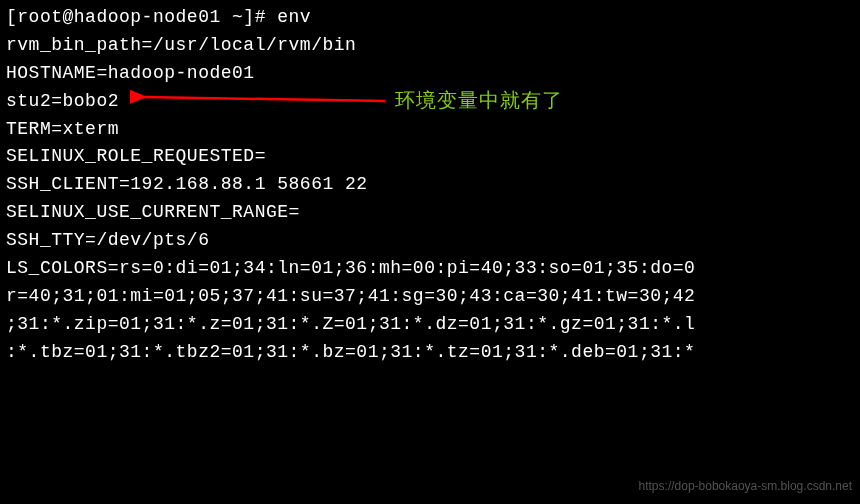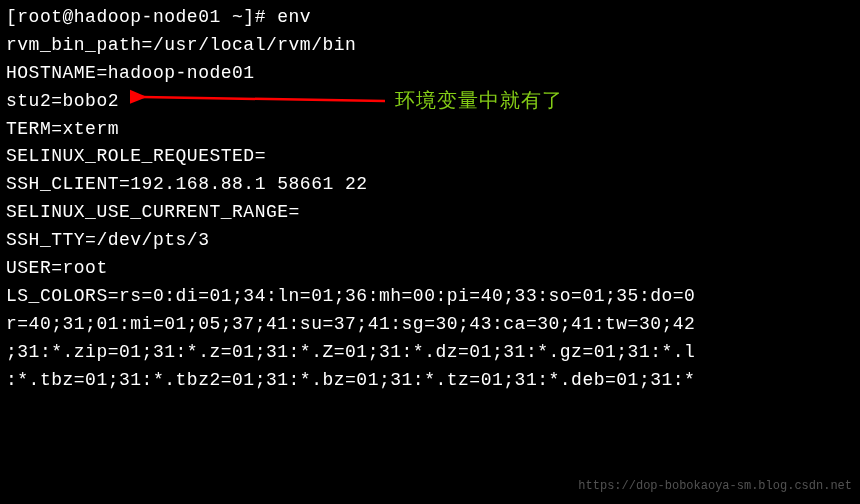--- a/index.html
+++ b/index.html
@@ -34,40 +34,39 @@
     .arrow-svg {
       position: absolute;
       pointer-events: none;
     }
     .watermark {
       position: absolute;
       bottom: 8px;
       right: 8px;
       color: #888888;
       font-size: 12px;
-      font-family: Liberation Mono, monospace;
+      font-family: Liberation Sans, sans-serif;
       opacity: 0.6;
       letter-spacing: 0;
       margin-top: 23px;
     }
   </style>
 </head>
 <body>
 
 <div>
   <div class="terminal-line">[root@hadoop-node01 ~]# env</div>
   <div class="terminal-line">rvm_bin_path=/usr/local/rvm/bin</div>
   <div class="terminal-line">HOSTNAME=hadoop-node01</div>
   <div class="terminal-line">stu2=bobo2</div>
   <div class="terminal-line">TERM=xterm</div>
   <div class="terminal-line">SELINUX_ROLE_REQUESTED=</div>
   <div class="terminal-line">SSH_CLIENT=192.168.88.1 58661 22</div>
   <div class="terminal-line">SELINUX_USE_CURRENT_RANGE=</div>
-  <div class="terminal-line">SSH_TTY=/dev/pts/3</div>
-  <div class="terminal-line">USER=root</div>
+  <div class="terminal-line">SSH_TTY=/dev/pts/6</div>
   <div class="terminal-line">LS_COLORS=rs=0:di=01;34:ln=01;36:mh=00:pi=40;33:so=01;35:do=0</div>
   <div class="terminal-line">r=40;31;01:mi=01;05;37;41:su=37;41:sg=30;43:ca=30;41:tw=30;42</div>
   <div class="terminal-line">;31:*.zip=01;31:*.z=01;31:*.Z=01;31:*.dz=01;31:*.gz=01;31:*.l</div>
   <div class="terminal-line">:*.tbz=01;31:*.tbz2=01;31:*.bz=01;31:*.tz=01;31:*.deb=01;31:*</div>
 </div>
 
 <svg class="arrow-svg" style="left:130px; top:88px; width:260px; height:20px;">
   <defs>
     <marker id="arrowhead" markerWidth="12" markerHeight="10" refX="2" refY="5" orient="auto">
       <polygon points="12 0, 0 5, 12 10" fill="#ff0000"></polygon>

